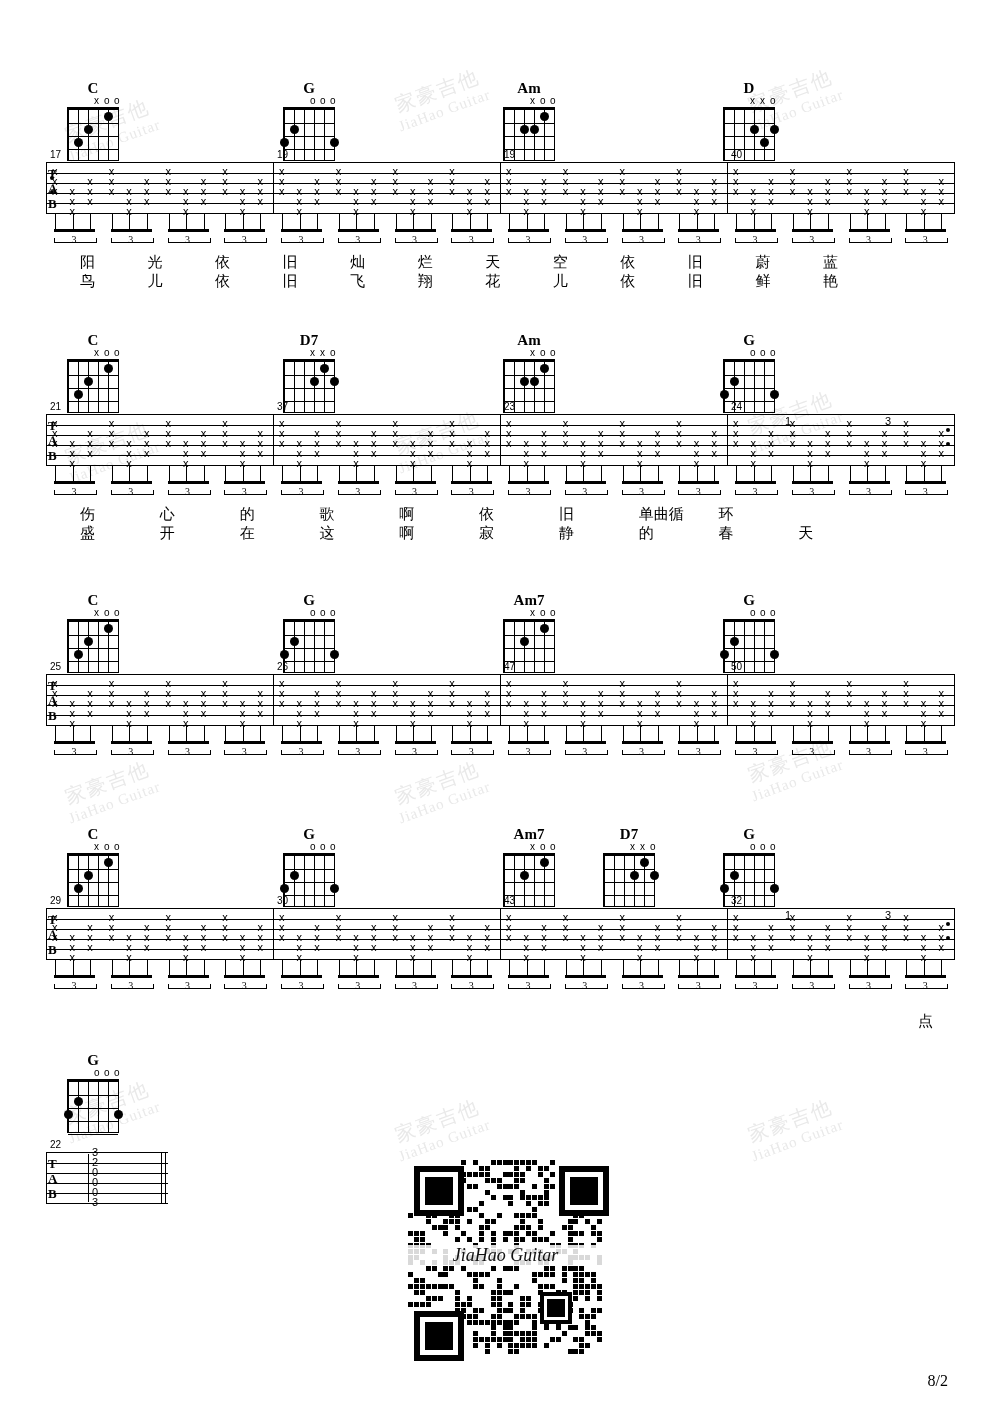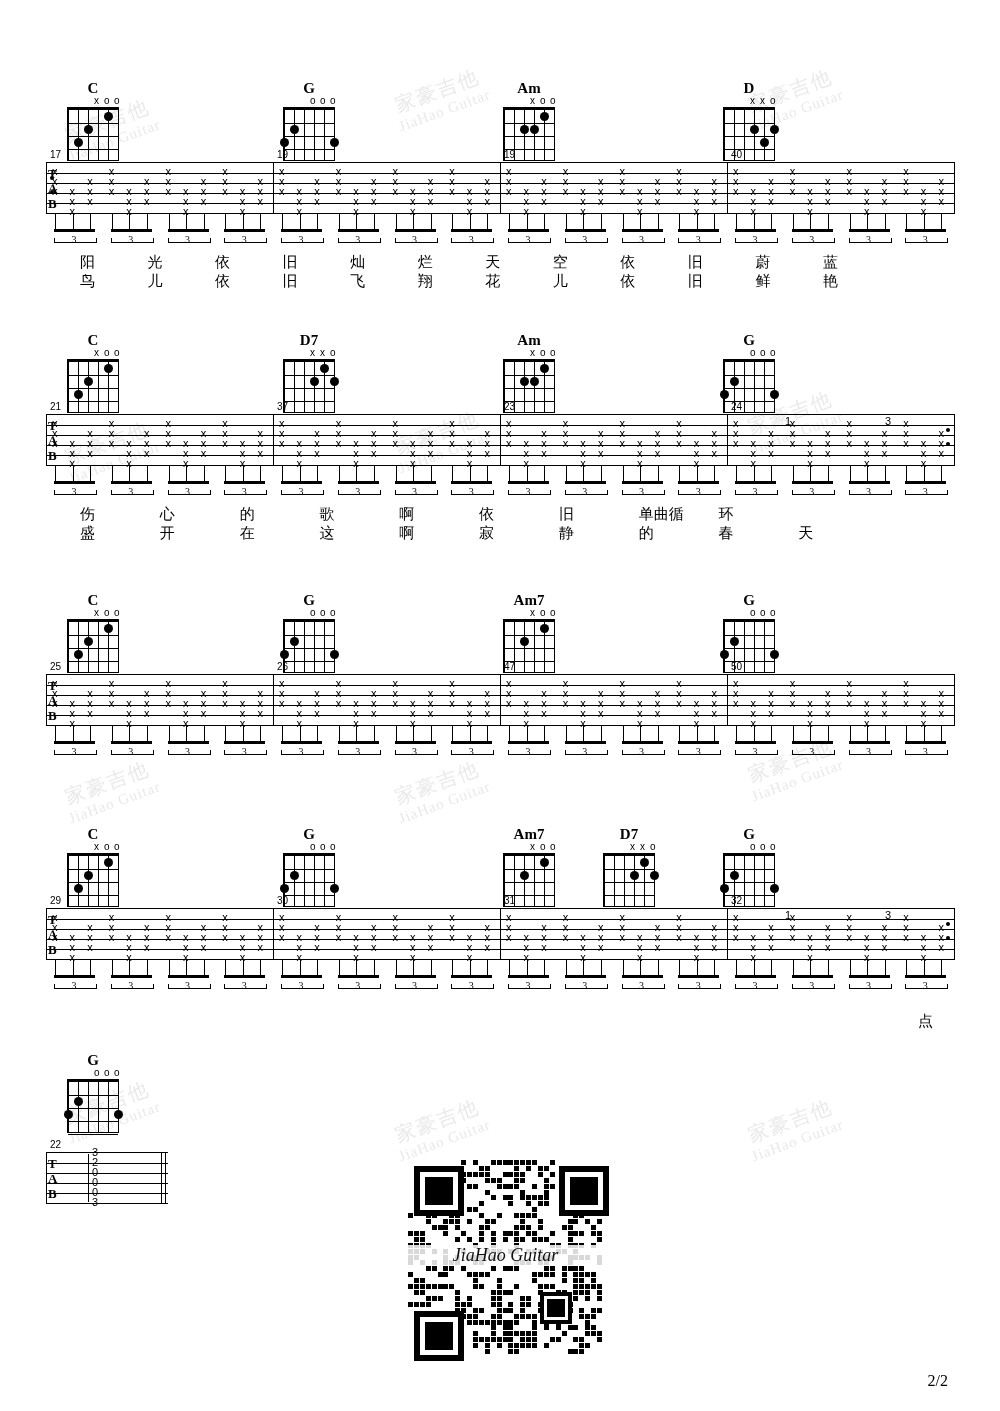--- a/index.html
+++ b/index.html
@@ -1451,21 +1451,21 @@
       <div class="xmark" style="left:466.8636363636364px;top:952px">x</div>
       <div class="stem" style="left:469.8636363636364px;top:960px;height:18px"></div>
       <div class="xmark" style="left:484.47727272727275px;top:922px">x</div>
       <div class="xmark" style="left:484.47727272727275px;top:932px">x</div>
       <div class="xmark" style="left:484.47727272727275px;top:942px">x</div>
       <div class="stem" style="left:487.47727272727275px;top:960px;height:18px"></div>
       <div class="beam" style="left:451.25px;top:975px;width:41.22727272727273px"></div>
       <div class="trip-br" style="left:451.25px;top:984px;width:41.22727272727273px"></div>
       <div class="triplet" style="left:468.8636363636364px;top:980px">3</div>
       <div class="barline" style="left:500px;top:908px;height:52px"></div>
-      <div class="measnum" style="left:504px;top:895px">31</div>
+      <div class="measnum" style="left:504px;top:895px">43</div>
       <div class="xmark" style="left:506px;top:912px">x</div>
       <div class="xmark" style="left:506px;top:922px">x</div>
       <div class="xmark" style="left:506px;top:932px">x</div>
       <div class="stem" style="left:509px;top:960px;height:18px"></div>
       <div class="xmark" style="left:523.6136363636364px;top:932px">x</div>
       <div class="xmark" style="left:523.6136363636364px;top:942px">x</div>
       <div class="xmark" style="left:523.6136363636364px;top:952px">x</div>
       <div class="stem" style="left:526.6136363636364px;top:960px;height:18px"></div>
       <div class="xmark" style="left:541.2272727272727px;top:922px">x</div>
       <div class="xmark" style="left:541.2272727272727px;top:932px">x</div>
@@ -2063,15 +2063,15 @@
       </div>
     <div class="qrfinder" style="left:6px;top:151px;width:38px;height:38px;">
         <i></i>
       </div>
     <div class="qrfinder" style="left:132px;top:132px;width:24px;height:24px;border-width:4px;">
         <i style="left:3px;top:3px;right:3px;bottom:3px;"></i>
       </div>
     <div class="qrlabel" style="top:85px;">JiaHao Guitar</div>
   </div>
 
-  <div class="pageno">2/2</div>
+  <div class="pageno">8/2</div>
 
 </div>
 
 </body></html>

